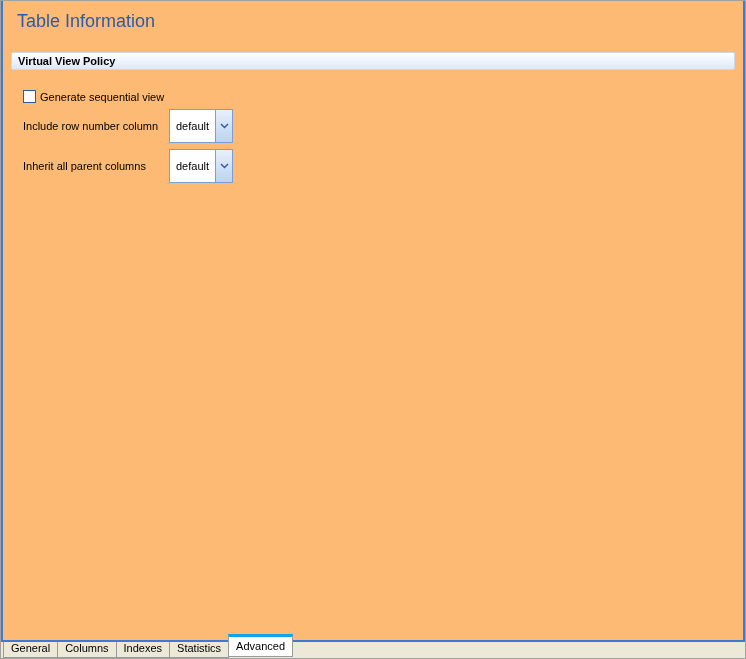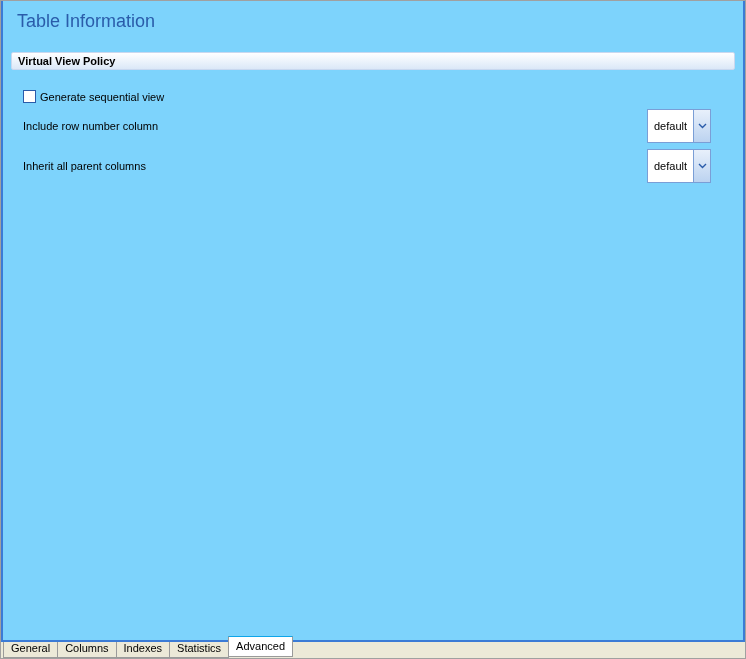--- a/index.html
+++ b/index.html
@@ -72,21 +72,21 @@
       border: 1px solid #888;
       background: #ece9d8;
       display: flex;
       align-items: center;
       justify-content: center;
       font-size: 9px;
       cursor: pointer;
     }
     .content-area {
       flex: 1;
-      background: #7dd3fc;
+      background: #fdba74;
       border-left: 2px solid #3b7bd6;
       border-right: 2px solid #3b7bd6;
       border-bottom: 2px solid #3b7bd6;
       position: relative;
       overflow: hidden;
     }
     .page-title {
       font-size: 18px;
       color: #2a5caa;
       padding: 10px 14px 8px;
@@ -115,21 +115,20 @@
     .chk {
       width: 13px; height: 13px;
       border: 1px solid #2a5caa;
       background: #fff;
     }
     .field-row {
       display: flex;
       align-items: center;
       margin-top: 6px;
       gap: 6px;
-      justify-content: space-between;
     }
     .field-row .label {
       min-width: 140px;
     }
     .select {
       border: 1px solid #7a9ed6;
       height: 34px;
       display: flex;
       align-items: center;
       background: #fff;
@@ -160,21 +159,21 @@
       border: 1px solid #9a9a9a;
       border-top: none;
       background: #ece9d8;
       padding: 3px 7px;
       font-size: 11px;
       cursor: pointer;
       margin-right: -1px;
     }
     .btab.active {
       background: #fff;
-      border-top: 1px solid #0ea5e9;
+      border-top: 3px solid #0ea5e9;
       position: relative;
       top: -1px;
       padding-bottom: 4px;
     }
   </style>
 </head>
 <body>
 
 <div class="window">
 

